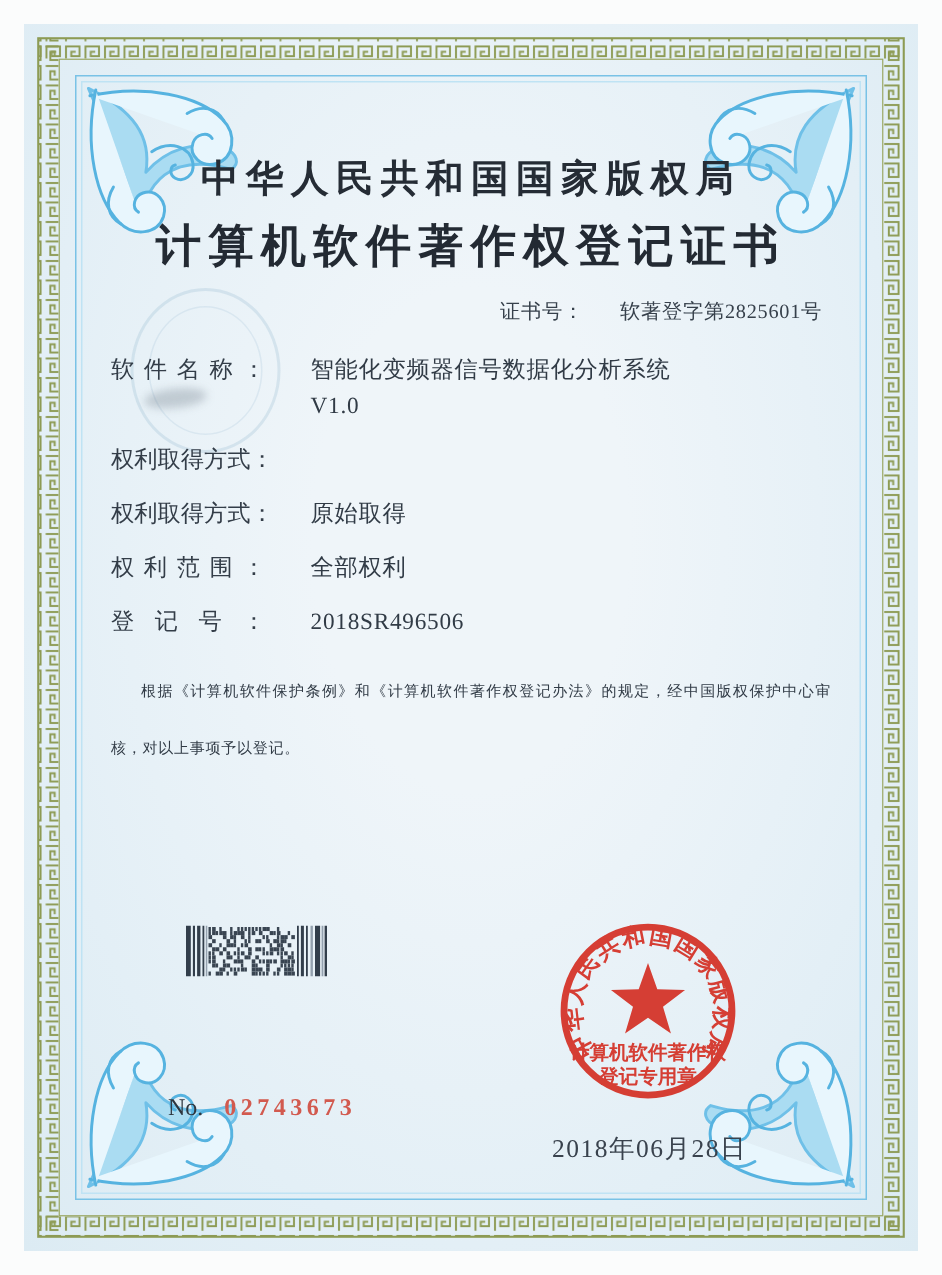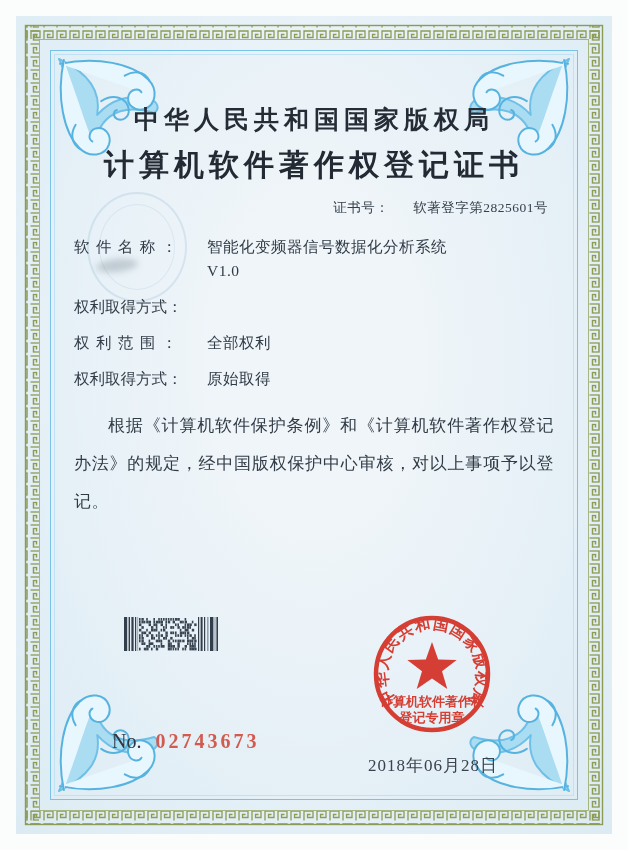--- a/index.html
+++ b/index.html
@@ -52,31 +52,31 @@
   .fields{margin-top:18px;}
   .frow{display:flex;align-items:flex-start;line-height:24px;font-size:15.5px;margin-bottom:12px;}
   .frow .flabel{
     display:inline-block;width:103px;flex:0 0 103px;
     text-align:justify;text-align-last:justify;color:#333d48;white-space:nowrap;
   }
   .frow .fvalue{margin-left:30px;color:#313b46;letter-spacing:.5px;}
   .frow .fvalue .v2{display:block;}
   .frow.gap-big{margin-bottom:38px;}
   .para{
-    margin-top:16px;font-size:17px;line-height:38px;text-align:justify;
+    margin-top:16px;font-size:10px;line-height:38px;text-align:justify;
     text-indent:2em;color:#313b46;letter-spacing:.5px;
   }
   .barcode{position:absolute;left:108px;top:601px;width:94px;height:34px;}
   .barcode svg{width:100%;height:100%;}
   .seal{position:absolute;left:346px;top:588px;width:140px;height:140px;opacity:.9;}
   .seal-date{
     position:absolute;left:352px;top:738px;font-size:17px;color:#39424d;
     letter-spacing:1px;
   }
-  .no-line{position:absolute;left:96px;top:714px;font-size:20px;color:#2e363f;}
+  .no-line{position:absolute;left:96px;top:714px;font-size:16px;color:#2e363f;}
   .no-line .no-num{color:#d25a4f;letter-spacing:3px;margin-left:14px;font-weight:bold;}
 </style>
 </head>
 <body>
 
 <div class="cert">
 
   <svg class="frame-svg" viewBox="0 0 596 818" aria-hidden="true">
     <defs>
       <pattern id="gkH" patternUnits="userSpaceOnUse" width="13" height="13">
@@ -151,26 +151,30 @@
 
     <div class="fields">
       <div class="frow">
         <span class="flabel">软件名称：</span>
         <span class="fvalue"><span>智能化变频器信号数据化分析系统</span><span class="v2">V1.0</span></span>
       </div>
       <div class="frow">
         <span class="flabel">权利取得方式：</span>
       </div>
       <div class="frow">
+        <span class="flabel">权利取得方式：</span>
+        <span class="fvalue">原始取得</span>
+      </div>
+      <div class="frow">
         <span class="flabel">权利范围：</span>
         <span class="fvalue">全部权利</span>
       </div>
       <div class="frow">
-        <span class="flabel">权利取得方式：</span>
-        <span class="fvalue">原始取得</span>
+        <span class="flabel">登记号：</span>
+        <span class="fvalue">2018SR496506</span>
       </div>
     </div>
 
     <p class="para">根据《计算机软件保护条例》和《计算机软件著作权登记办法》的规定，经中国版权保护中心审核，对以上事项予以登记。</p>
   </div>
 
   <div class="barcode">
     <svg viewBox="0 0 94 34" aria-hidden="true">
       <g fill="#323e4b">
         <rect x="0" y="0" width="3.2" height="34"></rect>

